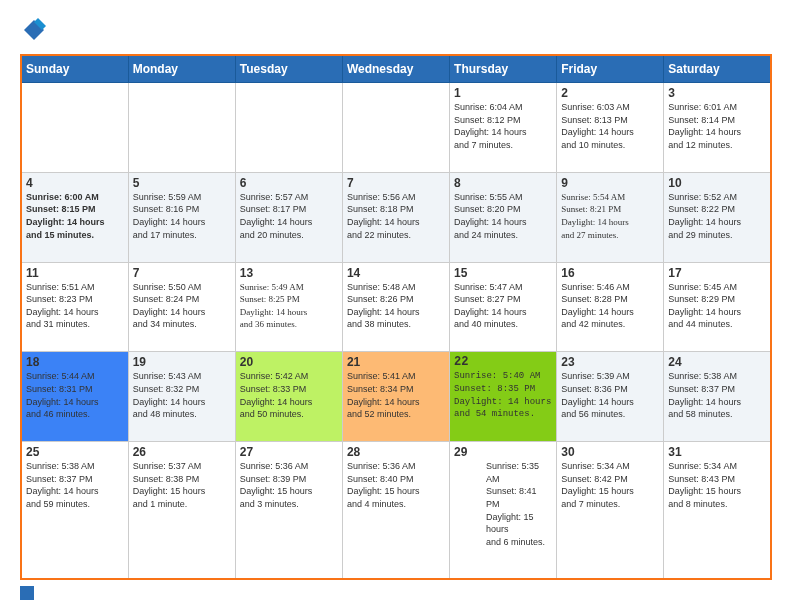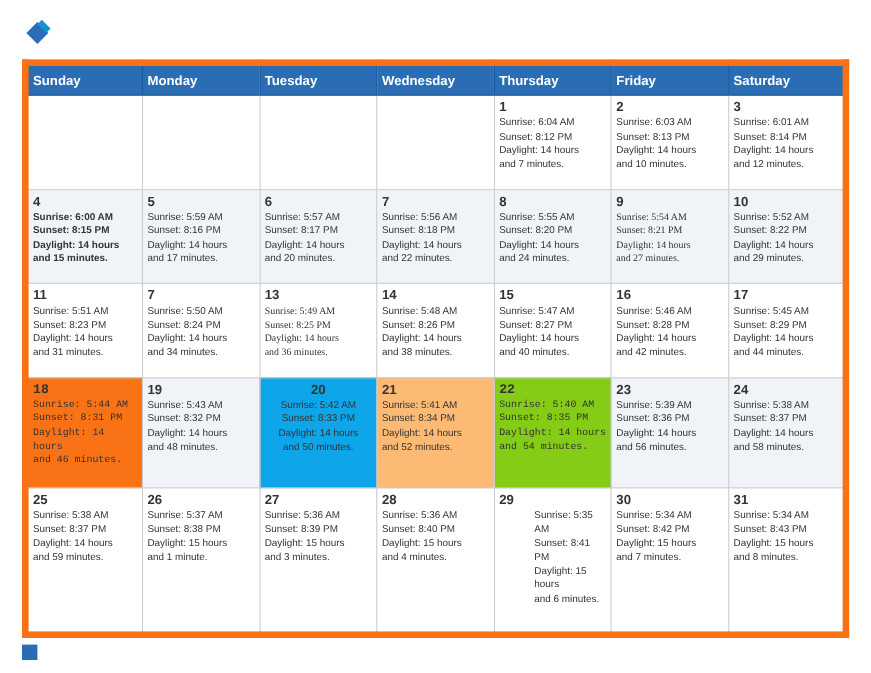--- a/index.html
+++ b/index.html
@@ -55,21 +55,21 @@
       font-weight: bold;
       color: #333;
       line-height: 1.1;
     }
     .subtitle {
       font-size: 14px;
       color: #555;
     }
     .calendar {
       flex: 1;
-      border: 6px solid #f97316;
+      border: 2px solid #f97316;
       border-collapse: collapse;
       width: 100%;
       table-layout: fixed;
     }
     .calendar th {
       background: #2a6db5;
       color: #fff;
       font-size: 12px;
       font-weight: bold;
       padding: 6px 4px;
@@ -274,35 +274,35 @@
           </td>
           <td>
             <span class="day-num">17</span>
             <div class="day-info" style="white-space: pre-line;">Sunrise: 5:45 AM
 Sunset: 8:29 PM
 Daylight: 14 hours
 and 44 minutes.</div>
           </td>
         </tr>
         <tr>
-          <td style="background: #f97316; font-family: Liberation Mono, monospace;">
+          <td style="background: #3b82f6;">
             <span class="day-num">18</span>
             <div class="day-info" style="white-space: pre-line;">Sunrise: 5:44 AM
 Sunset: 8:31 PM
 Daylight: 14 hours
 and 46 minutes.</div>
           </td>
           <td style="background: rgb(240, 244, 248);">
             <span class="day-num">19</span>
             <div class="day-info" style="white-space: pre-line;">Sunrise: 5:43 AM
 Sunset: 8:32 PM
 Daylight: 14 hours
 and 48 minutes.</div>
           </td>
-          <td style="background: #0ea5e9; text-align: center;">
+          <td style="background: #bef264;">
             <span class="day-num">20</span>
             <div class="day-info" style="white-space: pre-line;">Sunrise: 5:42 AM
 Sunset: 8:33 PM
 Daylight: 14 hours
 and 50 minutes.</div>
           </td>
           <td style="background: #fdba74;">
             <span class="day-num">21</span>
             <div class="day-info" style="white-space: pre-line;">Sunrise: 5:41 AM
 Sunset: 8:34 PM

